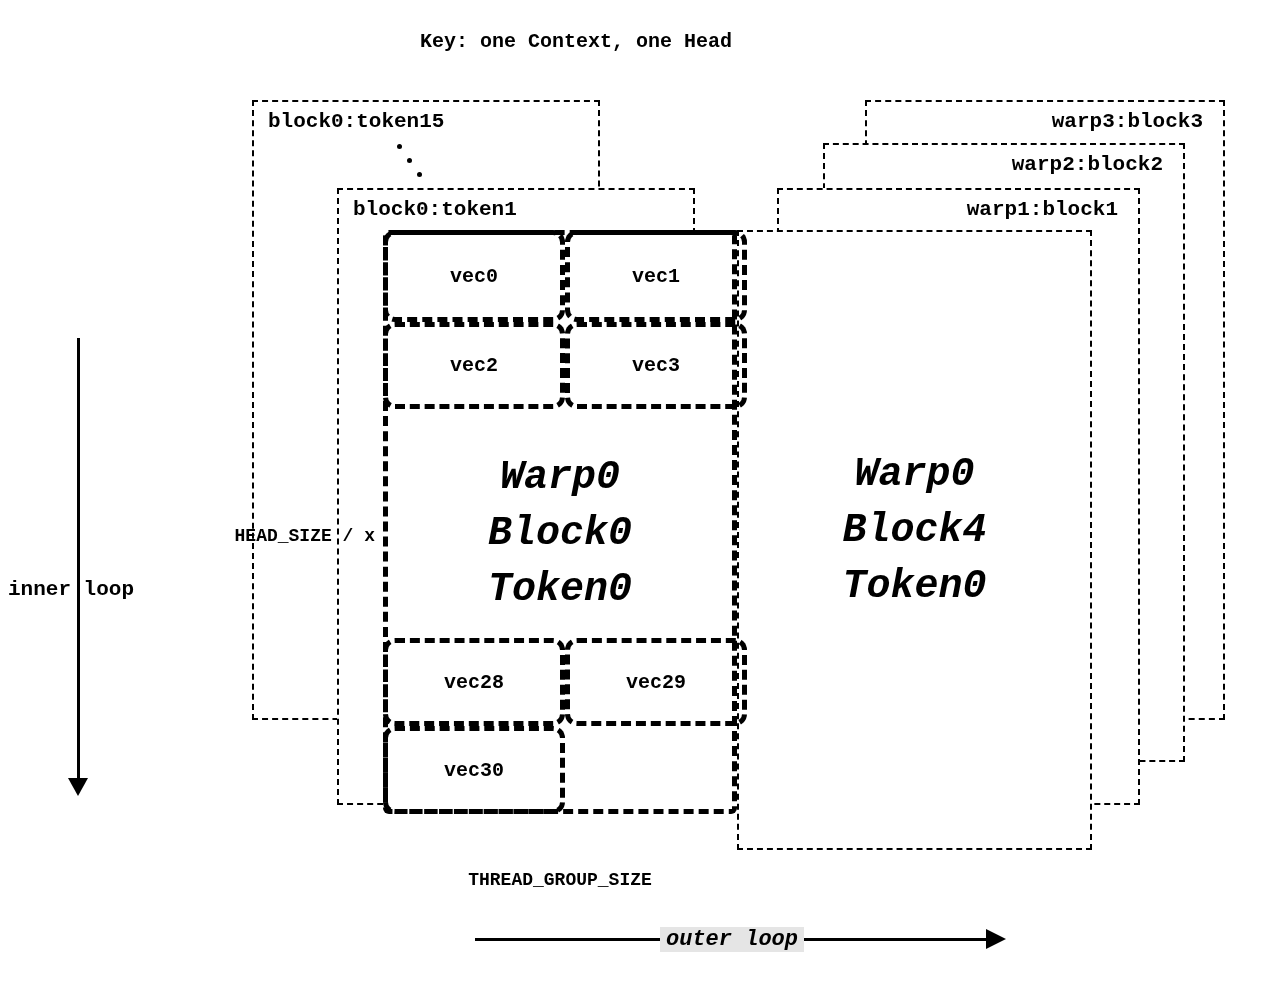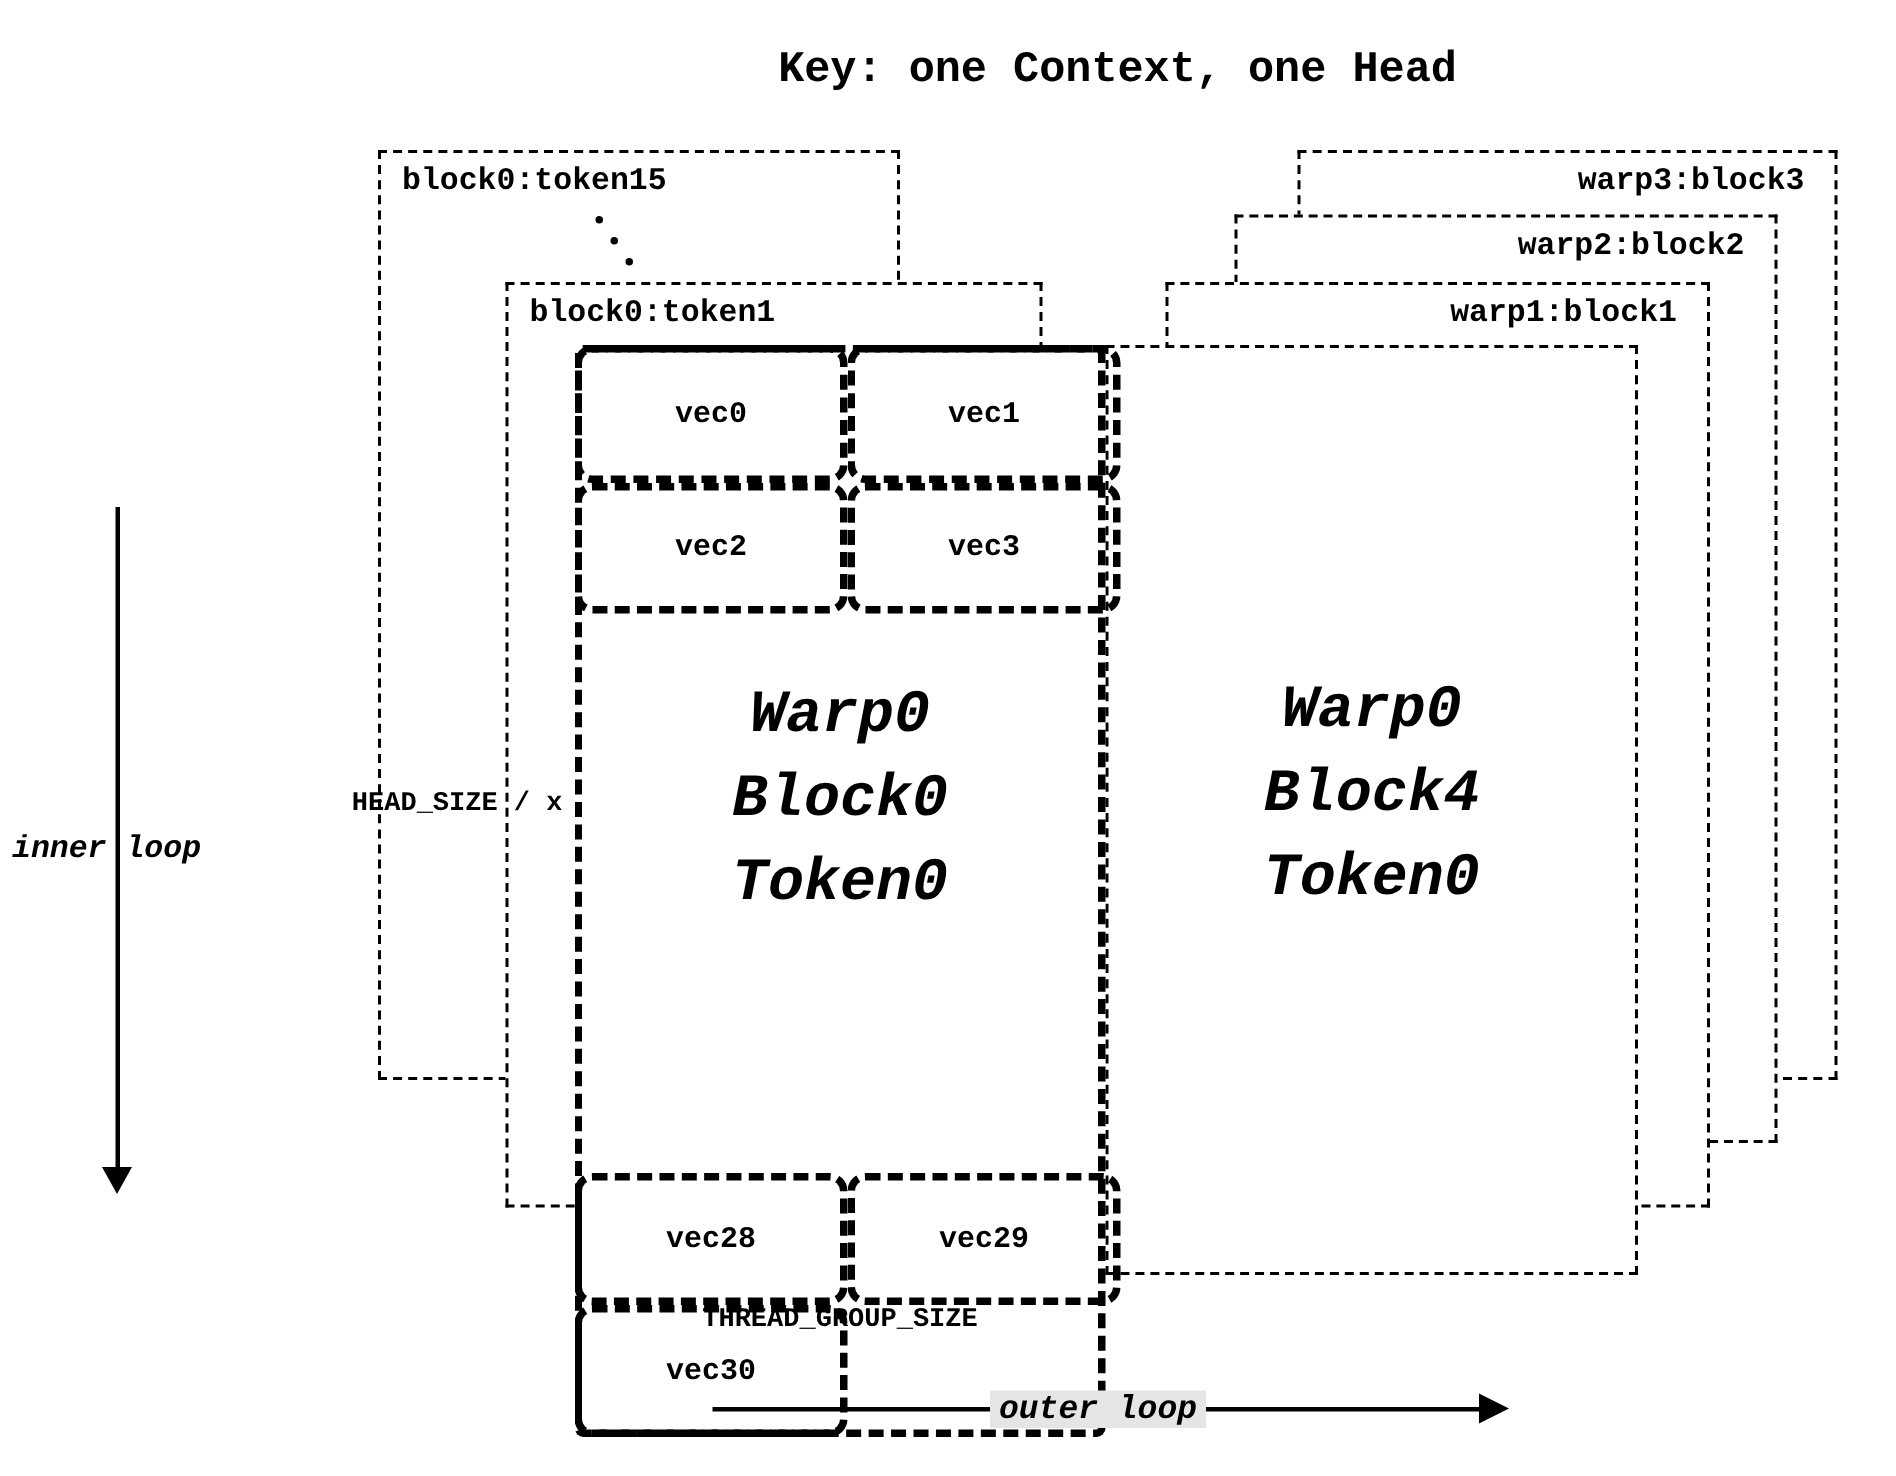--- a/index.html
+++ b/index.html
@@ -8,39 +8,39 @@
     position: relative;
     width: 1264px;
     height: 984px;
     background: #ffffff;
     font-family: "Liberation Mono", "DejaVu Sans Mono", monospace;
     color: #000;
     overflow: hidden;
   }
   .title {
     position: absolute; left: 420px; top: 30px; width: 650px;
-    text-align: center; font-size: 29px; font-weight: bold; white-space: nowrap;
+    text-align: left; font-size: 20px; font-weight: bold; white-space: nowrap;
     z-index: 10;
   }
   .box { position: absolute; background: #ffffff; }
   .thin { border: 2px dashed #000; }
   .box-label {
     position: absolute; top: 8px; font-size: 21px; font-weight: bold; white-space: nowrap;
   }
   .label-left  { left: 14px; }
   .label-right { right: 20px; }
 
   #box-token15 { left: 252px; top: 100px; width: 348px; height: 620px; z-index: 1; }
   #box-warp3   { left: 865px; top: 100px; width: 360px; height: 620px; z-index: 1; }
   #box-warp2   { left: 823px; top: 143px; width: 362px; height: 619px; z-index: 2; }
   #box-token1  { left: 337px; top: 188px; width: 358px; height: 617px; z-index: 3; }
   #box-warp1   { left: 777px; top: 188px; width: 363px; height: 617px; z-index: 3; }
   #right-front-box { left: 737px; top: 230px; width: 355px; height: 620px; z-index: 4; }
   #main-box {
-    left: 383px; top: 230px; width: 354px; height: 728px; z-index: 5;
+    left: 383px; top: 230px; width: 354px; height: 584px; z-index: 5;
     border: 5px dashed #000; border-radius: 6px; background: #ffffff;
   }
 
   .center-label {
     position: absolute; left: 0; right: 0; top: 215px;
     text-align: center; font-size: 40px; line-height: 56px;
     font-weight: bold; font-style: italic; white-space: nowrap;
   }
 
   .vec-grid {
@@ -78,22 +78,22 @@
     position: absolute; left: 986px; top: 929px; width: 0; height: 0; z-index: 8;
     border-top: 10px solid transparent; border-bottom: 10px solid transparent;
     border-left: 20px solid #000;
   }
 
   .head-size-label {
     position: absolute; left: 150px; top: 526px; width: 225px; text-align: right;
     font-size: 18px; font-weight: bold; white-space: nowrap; z-index: 10;
   }
   .inner-loop-label {
-    position: absolute; left: 8px; top: 555px;
-    font-size: 21px; font-weight: bold; font-style: italic; white-space: nowrap; z-index: 10;
+    position: absolute; left: 8px; top: 578px;
+    font-size: 21px; font-weight: bold; white-space: nowrap; z-index: 10;
   }
   .tgs-label {
     position: absolute; left: 383px; top: 870px; width: 354px; text-align: center;
     font-size: 18px; font-weight: bold; white-space: nowrap; z-index: 10;
   }
   .outer-loop-label {
     position: absolute; left: 660px; top: 927px;
     font-size: 22px; font-weight: bold; font-style: italic; white-space: nowrap;
     background: #e5e5e5; padding: 0 6px; z-index: 9;
   }

